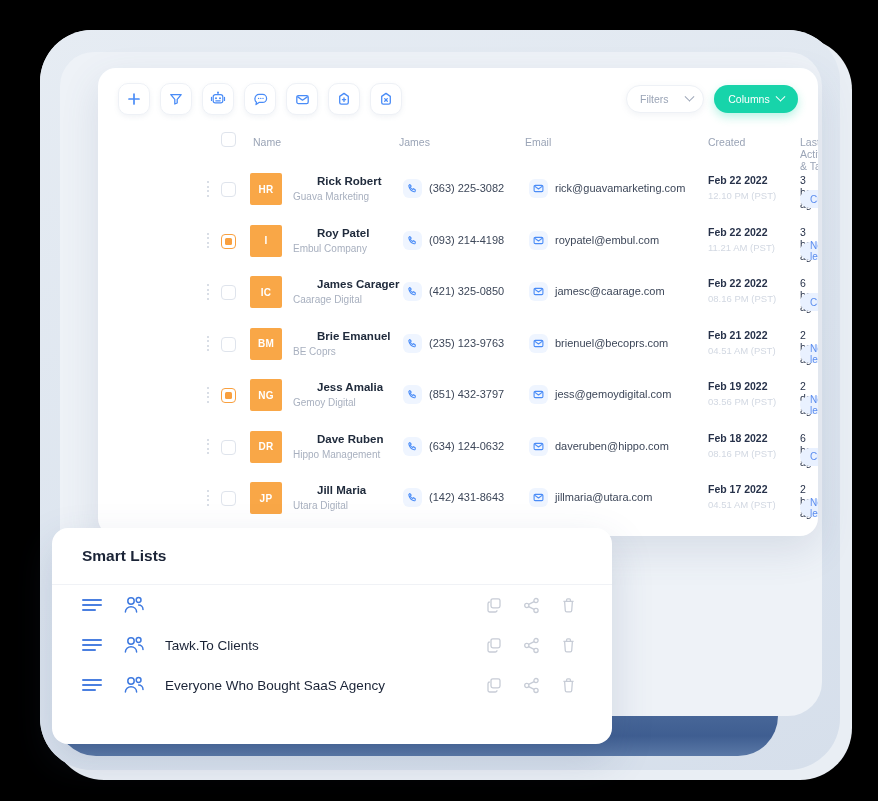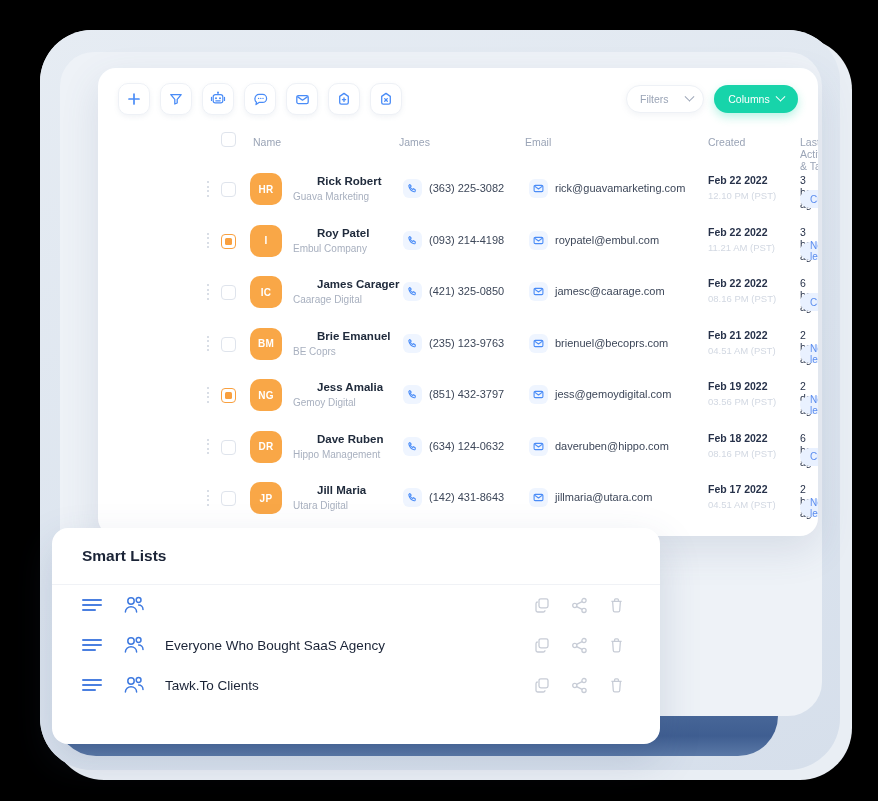--- a/index.html
+++ b/index.html
@@ -116,21 +116,21 @@
   }
   .row-check.checked {
     border-color: #f9a03f;
     display: flex; align-items: center; justify-content: center;
   }
   .row-check.checked::after {
     content: ""; width: 7px; height: 7px; border-radius: 1.5px; background: #f9a03f;
   }
   .avatar {
     position: absolute; left: 152px; top: 9px;
-    width: 32px; height: 32px; border-radius: 10px;
+    width: 32px; height: 32px; border-radius: 2px;
     background: #f9a747;
     display: flex; align-items: center; justify-content: center;
     color: #ffffff; font-size: 10px; font-weight: 700; letter-spacing: .3px;
   }
   .name-wrap { position: absolute; left: 195px; top: 10px; }
   .name { font-size: 11.5px; font-weight: 700; color: #202b3c; line-height: 15px; padding-left: 24px; }
   .company { font-size: 10px; color: #a8b0bf; line-height: 15px; }
 
   .cell-ico {
     position: absolute; top: 15px; width: 19px; height: 19px; border-radius: 6px;
@@ -147,21 +147,21 @@
   .tag {
     position: absolute; left: 702px; top: 26px; height: 18px;
     border-radius: 9px; background: #e9f1ff; color: #5b8def;
     font-size: 10px; display: inline-flex; align-items: center; padding: 0 10px;
     cursor: pointer;
   }
 
   
   .smart-card {
     position: absolute; left: 52px; top: 528px;
-    width: 608px; height: 216px;
+    width: 560px; height: 216px;
     background: #ffffff; border-radius: 16px;
     box-shadow: 0 16px 42px rgba(60,85,125,.18);
     overflow: hidden;
   }
   .smart-head {
     height: 57px; display: flex; align-items: center; padding-left: 30px;
     border-bottom: 1px solid #f0f2f6;
   }
   .smart-title { font-size: 15.5px; font-weight: 700; color: #1a2336; }
   .sl-row {
@@ -544,21 +544,21 @@
             <i></i>
           </div>
           <div class="sl-users">
             <svg width="22" height="20" viewBox="0 0 22 20" fill="none" stroke="#3f7ae0" stroke-width="1.5" stroke-linecap="round" stroke-linejoin="round">
               <circle cx="8" cy="6" r="3.2"></circle>
               <path d="M2.4 17c0-3.1 2.5-5.3 5.6-5.3s5.6 2.2 5.6 5.3"></path>
               <circle cx="15.6" cy="5" r="2.4"></circle>
               <path d="M15.6 10c2.6 0 4.4 1.9 4.4 4.4"></path>
             </svg>
           </div>
-          <div class="sl-label">Everyone Who Bought SaaS Agency</div>
+          <div class="sl-label">Tawk.To Clients</div>
           <div class="sl-actions">
             <span>
               <svg width="16" height="16" viewBox="0 0 16 16" fill="none" stroke="#c7ccd6" stroke-width="1.3">
                 <rect x="5" y="1.8" width="9" height="9" rx="1.8"></rect>
                 <path d="M11 13.2a1.8 1.8 0 01-1.8 1.8H3.8A1.8 1.8 0 012 13.2V6.8A1.8 1.8 0 013.8 5"></path>
               </svg>
             </span>
             <span>
               <svg width="17" height="17" viewBox="0 0 17 17" fill="none" stroke="#c7ccd6" stroke-width="1.3">
                 <circle cx="13" cy="3.6" r="2.1"></circle>
@@ -582,21 +582,21 @@
             <i></i>
           </div>
           <div class="sl-users">
             <svg width="22" height="20" viewBox="0 0 22 20" fill="none" stroke="#3f7ae0" stroke-width="1.5" stroke-linecap="round" stroke-linejoin="round">
               <circle cx="8" cy="6" r="3.2"></circle>
               <path d="M2.4 17c0-3.1 2.5-5.3 5.6-5.3s5.6 2.2 5.6 5.3"></path>
               <circle cx="15.6" cy="5" r="2.4"></circle>
               <path d="M15.6 10c2.6 0 4.4 1.9 4.4 4.4"></path>
             </svg>
           </div>
-          <div class="sl-label">Tawk.To Clients</div>
+          <div class="sl-label">Everyone Who Bought SaaS Agency</div>
           <div class="sl-actions">
             <span>
               <svg width="16" height="16" viewBox="0 0 16 16" fill="none" stroke="#c7ccd6" stroke-width="1.3">
                 <rect x="5" y="1.8" width="9" height="9" rx="1.8"></rect>
                 <path d="M11 13.2a1.8 1.8 0 01-1.8 1.8H3.8A1.8 1.8 0 012 13.2V6.8A1.8 1.8 0 013.8 5"></path>
               </svg>
             </span>
             <span>
               <svg width="17" height="17" viewBox="0 0 17 17" fill="none" stroke="#c7ccd6" stroke-width="1.3">
                 <circle cx="13" cy="3.6" r="2.1"></circle>

